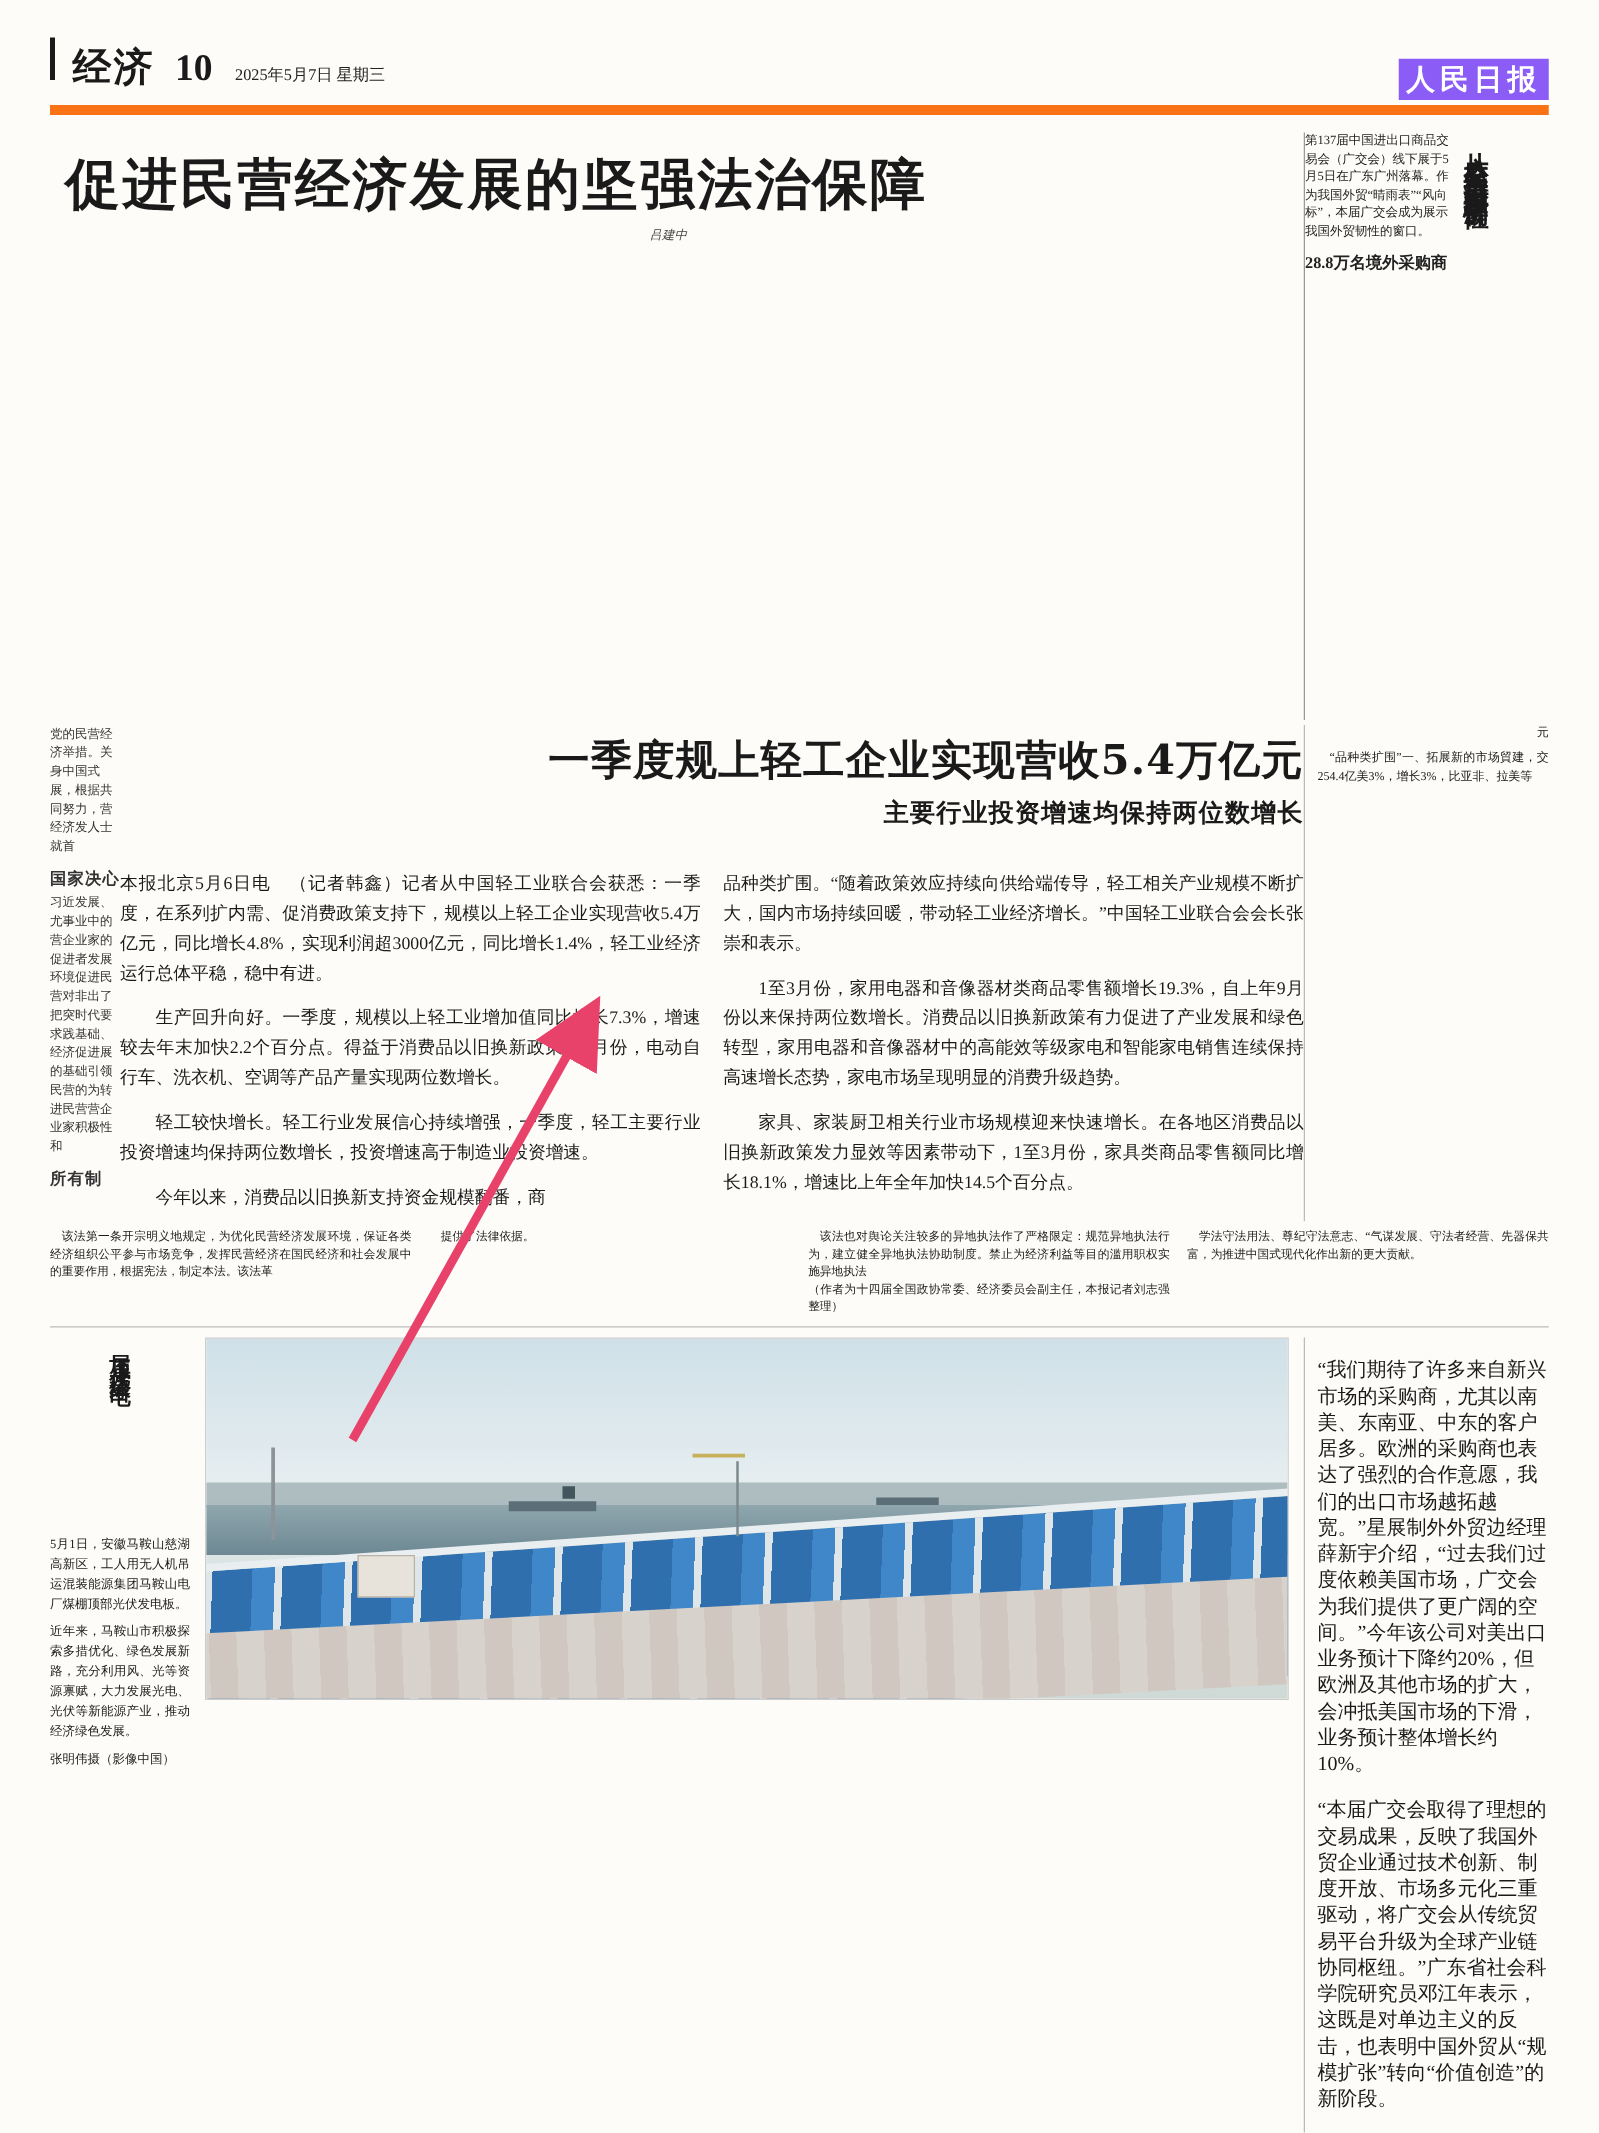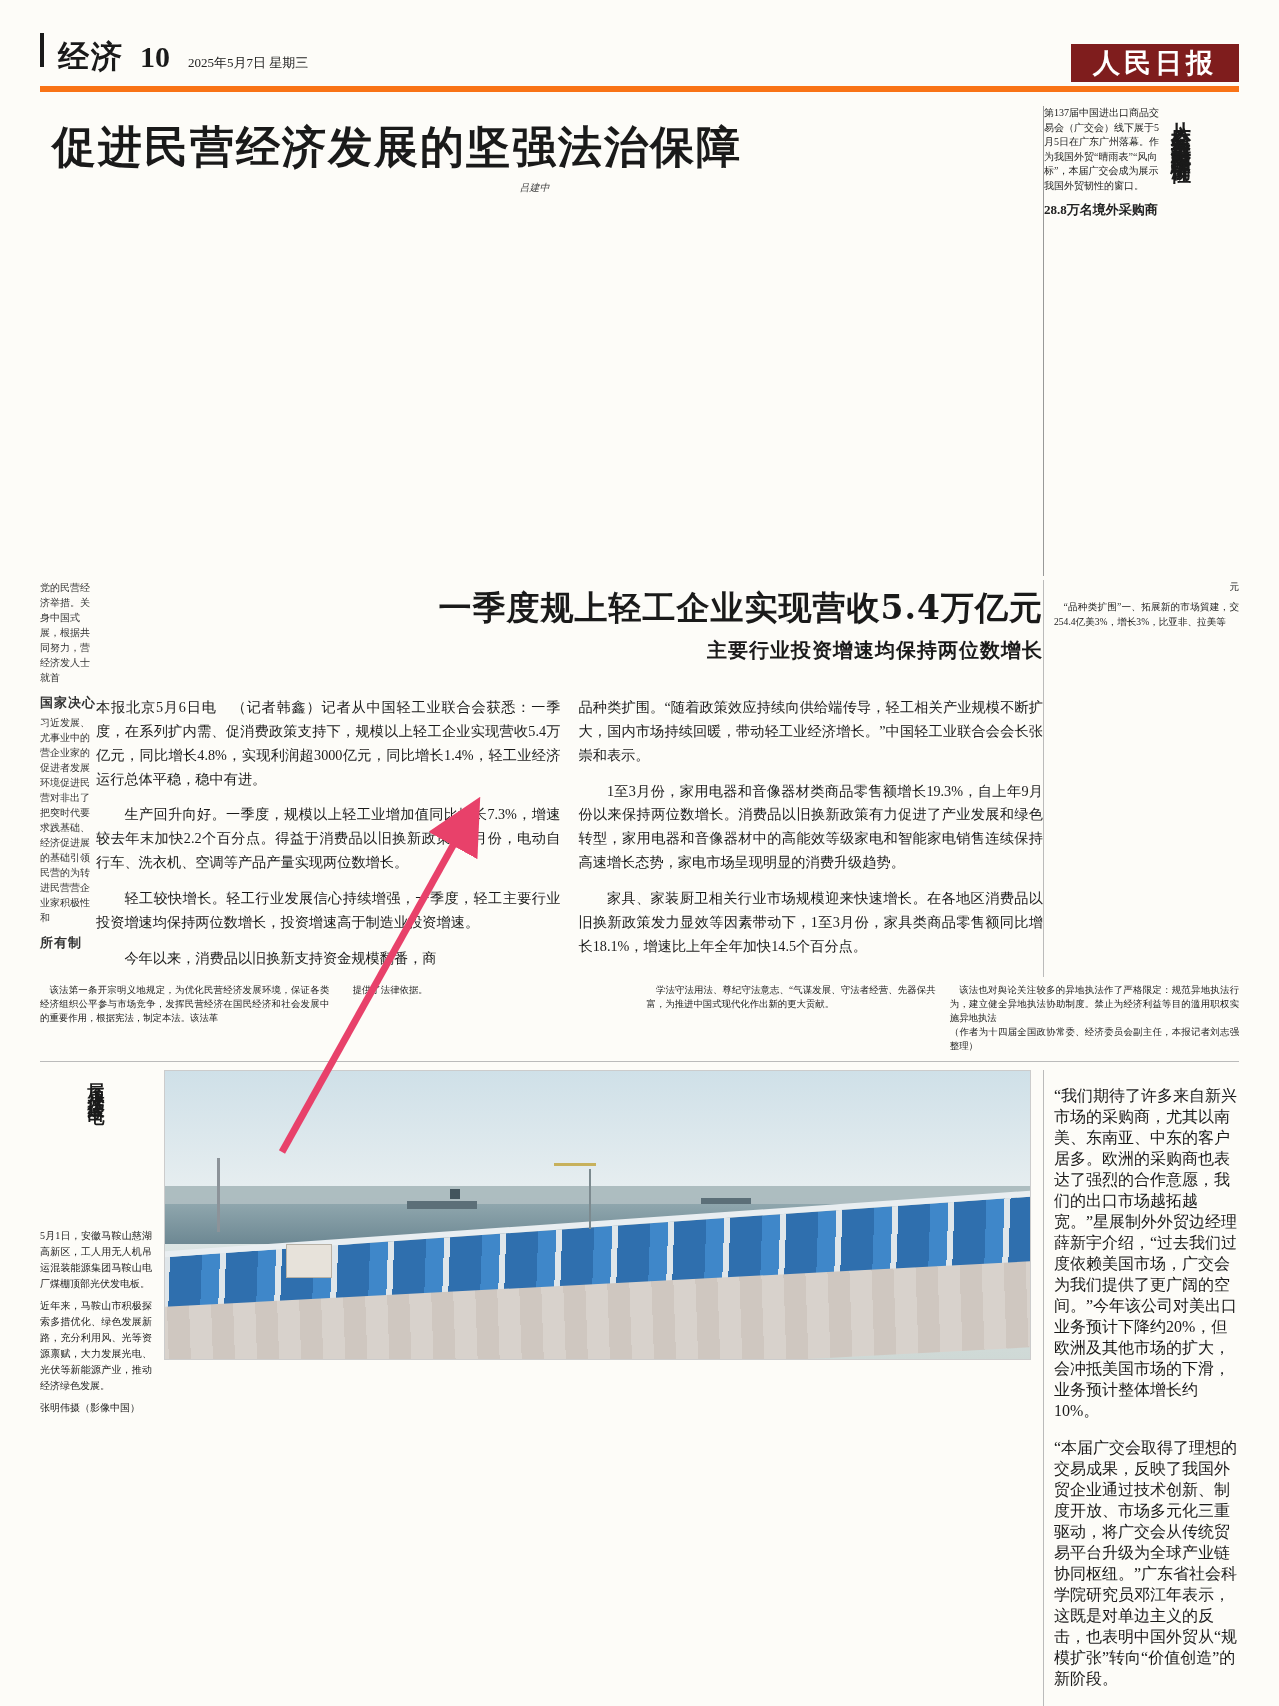--- a/index.html
+++ b/index.html
@@ -12,39 +12,39 @@
     position: relative;
     overflow: hidden;
   }
   .page { position: relative; width: 1279px; height: 1706px; padding: 0; }
 
   
   .masthead {
     position: relative;
     height: 62px;
     margin: 30px 40px 0 40px;
-    border-bottom: 6px solid #f97316;
+    border-bottom: 8px solid #f97316;
     display: flex;
-    align-items: center;
+    align-items: flex-start;
   }
   .masthead-left { display: flex; align-items: baseline; gap: 10px; padding-bottom: 6px; }
   .sec-bar { width: 4px; height: 34px; background: #1a1a1a; margin-right: 4px; }
   .sec-name { font-size: 31px; font-weight: bold; letter-spacing: 2px; font-family: "DejaVu Serif", serif; }
   .sec-page { font-size: 30px; font-weight: bold; margin-left: 6px; font-family: "Liberation Serif", serif; }
   .sec-date { font-size: 13px; color: #222; margin-left: 8px; padding-bottom: 4px; }
   .masthead-right {
     position: absolute; right: 0; bottom: 4px;
     font-size: 25px; font-weight: bold; letter-spacing: 3px;
     font-family: "DejaVu Serif", serif;
     border: 0;
   }
   .masthead-right .pd {
     display: inline-block;
-    background: #7f1d1d; color: #fff; padding: 1px 22px;
-    font-size: 27px; letter-spacing: 4px;
+    background: #8b5cf6; color: #fff; padding: 1px 6px;
+    font-size: 23px; letter-spacing: 4px;
   }
 
   
   .headline-row { margin: 14px 40px 0 40px; position: relative; display: flex; }
   .headline-main { flex: 1 1 auto; padding-right: 14px; }
   .headline-main h1 {
     font-size: 44px; font-weight: bold; letter-spacing: 2px;
     margin: 12px 0 4px 12px; font-family: "DejaVu Serif", serif;
   }
   .headline-byline { text-align: center; font-size: 10px; color: #444; margin-bottom: 6px; font-style: italic; }
@@ -194,25 +194,25 @@
   </div>
 
   <div class="legal-strip">
     <div>
       <span>该法第一条开宗明义地规定，为优化民营经济发展环境，保证各类经济组织公平参与市场竞争，发挥民营经济在国民经济和社会发展中的重要作用，根据宪法，制定本法。该法革</span>
     </div>
     <div>
       <span>提供了法律依据。</span>
     </div>
     <div>
-      <span>学法守法用法、尊纪守法意志、“气谋发展、守法者经营、先器保共富，为推进中国式现代化作出新的更大贡献。</span>
-    </div>
-    <div>
       <span>该法也对舆论关注较多的异地执法作了严格限定：规范异地执法行为，建立健全异地执法协助制度。禁止为经济利益等目的滥用职权实施异地执法</span>
       <div class="sig">（作者为十四届全国政协常委、经济委员会副主任，本报记者刘志强整理）</div>
+    </div>
+    <div>
+      <span>学法守法用法、尊纪守法意志、“气谋发展、守法者经营、先器保共富，为推进中国式现代化作出新的更大贡献。</span>
     </div>
   </div>
 
   <div class="photo-area">
     <div class="photo-cap">
       <span class="cap-title">屋顶光伏送绿电</span>
       <p>5月1日，安徽马鞍山慈湖高新区，工人用无人机吊运混装能源集团马鞍山电厂煤棚顶部光伏发电板。</p>
       <p>近年来，马鞍山市积极探索多措优化、绿色发展新路，充分利用风、光等资源禀赋，大力发展光电、光伏等新能源产业，推动经济绿色发展。</p>
       <p>张明伟摄（影像中国）</p>
     </div>

